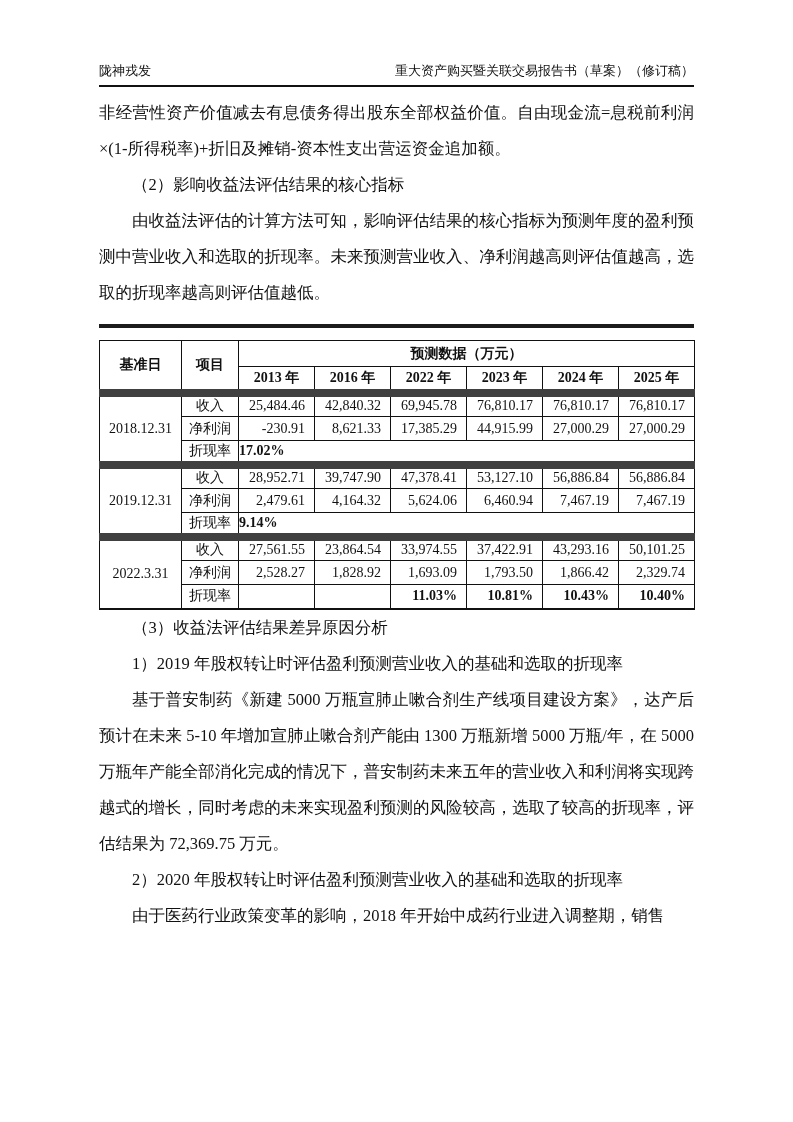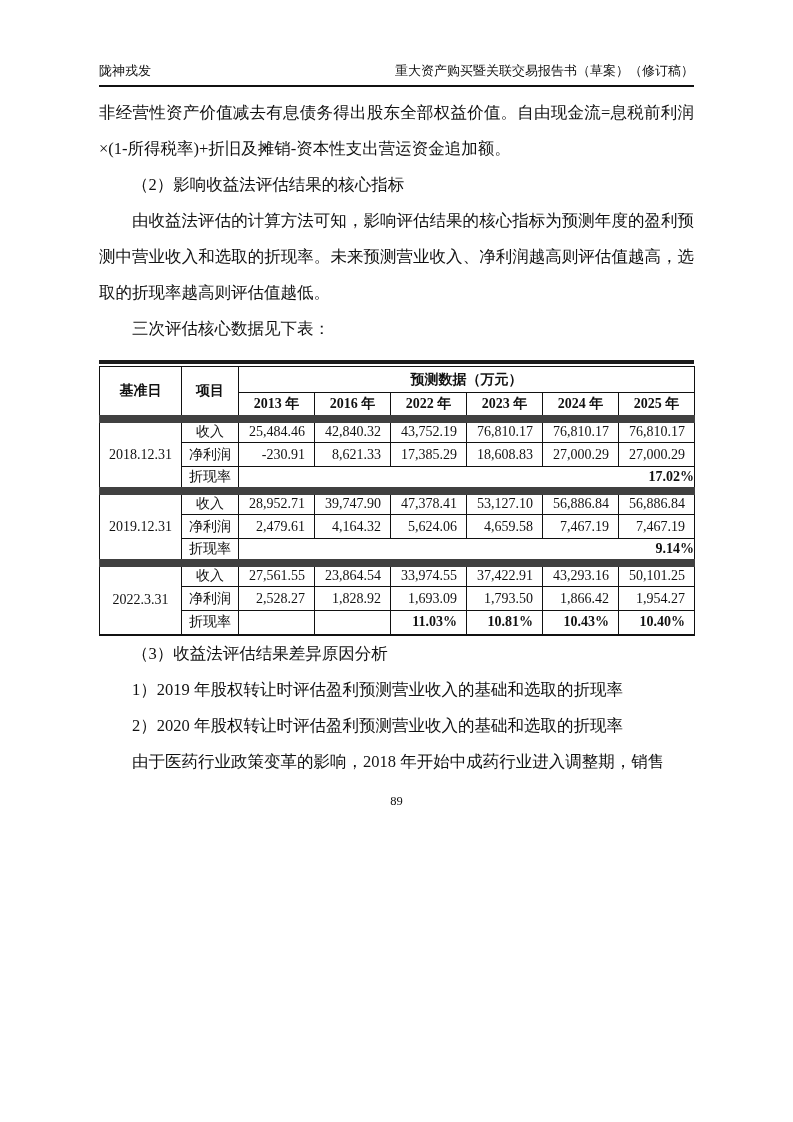--- a/index.html
+++ b/index.html
@@ -43,41 +43,41 @@
   .table-topbar {
     width: 595px;
     height: 4px;
     background: #1c1c1c;
     margin-top: 13px;
   }
   table.eval-table {
     border-collapse: collapse;
     table-layout: fixed;
     width: 595px;
-    margin-top: 2px;
+    margin-top: 12px;
     font-size: 14px;
     border-bottom: 2.5px solid #111;
   }
   .eval-table col.c-date { width: 82px; }
   .eval-table col.c-item { width: 57px; }
   .eval-table col.c-year { width: 76px; }
   .eval-table th, .eval-table td {
     border: 1px solid #111;
     text-align: center;
     vertical-align: middle;
     overflow: hidden;
     white-space: nowrap;
   }
   .eval-table th { font-weight: bold; height: 26px; }
   .eval-table td { height: 24px; font-weight: normal; }
   .eval-table tr.hdr-bottom th { border-bottom: 2px solid #111; }
   .eval-table td.grp-top, .eval-table .grp-top { border-top: 8px solid #404040; }
   .eval-table td.num { text-align: right; padding-right: 9px; }
   .eval-table td.pct { font-weight: bold; }
-  .eval-table td.merged-pct { font-weight: bold; text-align: right; font-family: Liberation Serif, serif; }
+  .eval-table td.merged-pct { font-weight: bold; text-align: left; font-family: Liberation Serif, serif; }
   
   .page-footer {
     margin-top: 14px;
     text-align: center;
     font-size: 12.5px;
   }
 </style>
 </head>
 <body>
 
@@ -89,21 +89,20 @@
   </div>
 
   <div class="body-flow">
 
     <p class="para no-indent">非经营性资产价值减去有息债务得出股东全部权益价值。自由现金流=息税前利润×(1-所得税率)+折旧及摊销-资本性支出营运资金追加额。</p>
 
     <p class="para">（2）影响收益法评估结果的核心指标</p>
 
     <p class="para">由收益法评估的计算方法可知，影响评估结果的核心指标为预测年度的盈利预测中营业收入和选取的折现率。未来预测营业收入、净利润越高则评估值越高，选取的折现率越高则评估值越低。</p>
 
-    <p class="para">三次评估核心数据见下表：</p>
 
     <div class="table-topbar"></div>
 
     <table class="eval-table">
       <colgroup>
         <col class="c-date">
           <col class="c-item">
         <col class="c-year">
           <col class="c-year">
           <col class="c-year">
@@ -124,31 +123,31 @@
           <th>2023 年</th>
           <th>2024 年</th>
           <th>2025 年</th>
         </tr>
 
         <tr>
           <td rowspan="3" class="grp-top">2018.12.31</td>
           <td class="grp-top">收入</td>
           <td class="num grp-top">25,484.46</td>
           <td class="num grp-top">42,840.32</td>
-          <td class="num grp-top">43,752.19</td>
+          <td class="num grp-top">69,945.78</td>
           <td class="num grp-top">76,810.17</td>
           <td class="num grp-top">76,810.17</td>
           <td class="num grp-top">76,810.17</td>
         </tr>
         <tr>
           <td>净利润</td>
           <td class="num">-230.91</td>
           <td class="num">8,621.33</td>
           <td class="num">17,385.29</td>
-          <td class="num">18,608.83</td>
+          <td class="num">44,915.99</td>
           <td class="num">27,000.29</td>
           <td class="num">27,000.29</td>
         </tr>
         <tr>
           <td>折现率</td>
           <td colspan="6" class="merged-pct">17.02%</td>
         </tr>
 
         <tr>
           <td rowspan="3" class="grp-top">2019.12.31</td>
@@ -158,21 +157,21 @@
           <td class="num grp-top">47,378.41</td>
           <td class="num grp-top">53,127.10</td>
           <td class="num grp-top">56,886.84</td>
           <td class="num grp-top">56,886.84</td>
         </tr>
         <tr>
           <td>净利润</td>
           <td class="num">2,479.61</td>
           <td class="num">4,164.32</td>
           <td class="num">5,624.06</td>
-          <td class="num">4,659.58</td>
+          <td class="num">6,460.94</td>
           <td class="num">7,467.19</td>
           <td class="num">7,467.19</td>
         </tr>
         <tr>
           <td>折现率</td>
           <td colspan="6" class="merged-pct">9.14%</td>
         </tr>
 
         <tr>
           <td rowspan="3" class="grp-top">2022.3.31</td>
@@ -184,43 +183,41 @@
           <td class="num grp-top">43,293.16</td>
           <td class="num grp-top">50,101.25</td>
         </tr>
         <tr>
           <td>净利润</td>
           <td class="num">2,528.27</td>
           <td class="num">1,828.92</td>
           <td class="num">1,693.09</td>
           <td class="num">1,793.50</td>
           <td class="num">1,866.42</td>
-          <td class="num">1,954.27</td>
+          <td class="num">2,329.74</td>
         </tr>
         <tr>
           <td>折现率</td>
           <td class="num pct"></td>
           <td class="num pct"></td>
           <td class="num pct">11.03%</td>
           <td class="num pct">10.81%</td>
           <td class="num pct">10.43%</td>
           <td class="num pct">10.40%</td>
         </tr>
       </tbody>
     </table>
 
 
     <p class="para">（3）收益法评估结果差异原因分析</p>
 
     <p class="para">1）2019 年股权转让时评估盈利预测营业收入的基础和选取的折现率</p>
 
+    <p class="para">基于普安制药《新建 5000 万瓶宣肺止嗽合剂生产线项目建设方案》，达产后预计在未来 5-10 年增加宣肺止嗽合剂产能由 1300 万瓶新增 5000 万瓶/年，在 5000 万瓶年产能全部消化完成的情况下，普安制药未来五年的营业收入和利润将实现跨越式的增长，同时考虑的未来实现盈利预测的风险较高，选取了较高的折现率，评估结果为 72,369.75 万元。</p>
 
     <p class="para">2）2020 年股权转让时评估盈利预测营业收入的基础和选取的折现率</p>
 
     <p class="para">由于医药行业政策变革的影响，2018 年开始中成药行业进入调整期，销售</p>
 
   </div>
 
-  <div class="page-footer">
-    <span>89</span>
-  </div>
 
 </div>
 
 </body></html>

